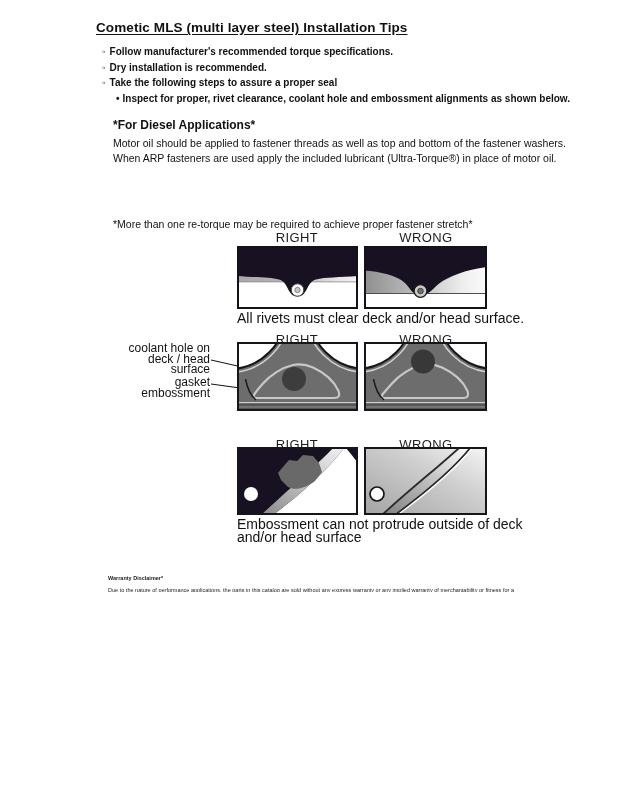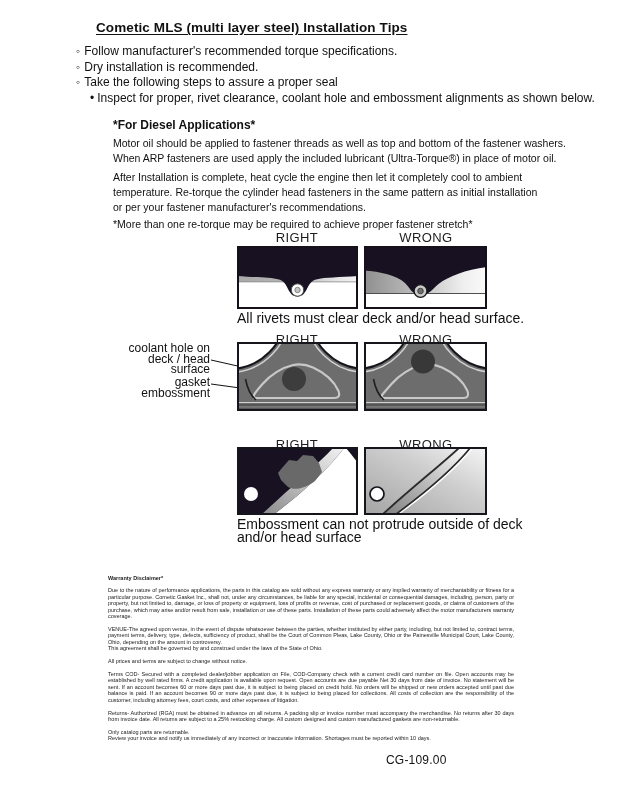--- a/index.html
+++ b/index.html
@@ -1,24 +1,24 @@
 <!DOCTYPE html>
 <html><head>
 <meta charset="utf-8">
 <style>
   html,body{margin:0;padding:0;background:#ffffff;}
-  .page{position:relative;width:618px;height:800px;background:#ffffff;overflow:hidden;
+  .page{position:relative;width:618px;height:592px;background:#ffffff;overflow:hidden;
         font-family:"Liberation Sans",sans-serif;color:#111111;}
   .abs{position:absolute;}
   .ml{white-space:pre-line;}
 
   .title{left:96px;top:20px;font-size:13.5px;font-weight:bold;
          text-decoration:underline;text-underline-offset:2px;letter-spacing:0.1px;}
 
-  .tips{left:76px;top:44px;font-size:12px;line-height:15.6px;}
+  .tips{left:102px;top:44px;font-size:10px;line-height:15.6px;font-weight:bold;}
   .tip{display:block;}
   .tip::before{content:"\25E6";margin-right:4px;}
   .tip.sub{padding-left:14px;}
   .tip.sub::before{content:"\2022";margin-right:3px;}
 
   .d-head{left:113px;top:118px;font-size:12px;font-weight:bold;}
   .d-p{font-size:10.5px;line-height:15.2px;}
   .d-p1{left:113px;top:136px;}
   .d-p2{left:113px;top:170px;}
   .d-p3{left:113px;top:217px;}
@@ -78,23 +78,20 @@
   <div class="abs tips">
     <div class="tip">Follow manufacturer's recommended torque specifications.</div>
     <div class="tip">Dry installation is recommended.</div>
     <div class="tip">Take the following steps to assure a proper seal</div>
     <div class="tip sub">Inspect for proper, rivet clearance, coolant hole and embossment alignments as shown below.</div>
   </div>
 
   <div class="abs d-head">*For Diesel Applications*</div>
   <div class="abs d-p d-p1 ml">Motor oil should be applied to fastener threads as well as top and bottom of the fastener washers.
 When ARP fasteners are used apply the included lubricant (Ultra-Torque®) in place of motor oil.</div>
-  <div class="abs d-p d-p2 ml">After Installation is complete, heat cycle the engine then let it completely cool to ambient
-temperature. Re-torque the cylinder head fasteners in the same pattern as initial installation
-or per your fastener manufacturer's recommendations.</div>
   <div class="abs d-p d-p3 ml">*More than one re-torque may be required to achieve proper fastener stretch*</div>
 
   <div class="abs dg-label" style="left:261px;top:230px">RIGHT</div>
   <div class="abs dg-label" style="left:390px;top:230px">WRONG</div>
 
   <div class="abs panel" style="left:237px;top:246px">
     <svg width="121" height="63" viewBox="0 0 121 63">
       <rect x="0" y="0" width="121" height="63" fill="#ffffff"></rect>
       <rect x="0" y="28" width="121" height="8" fill="url(#g-strip-r)"></rect>
       <rect x="0" y="35.5" width="121" height="0.8" fill="#8a8a8a"></rect>

